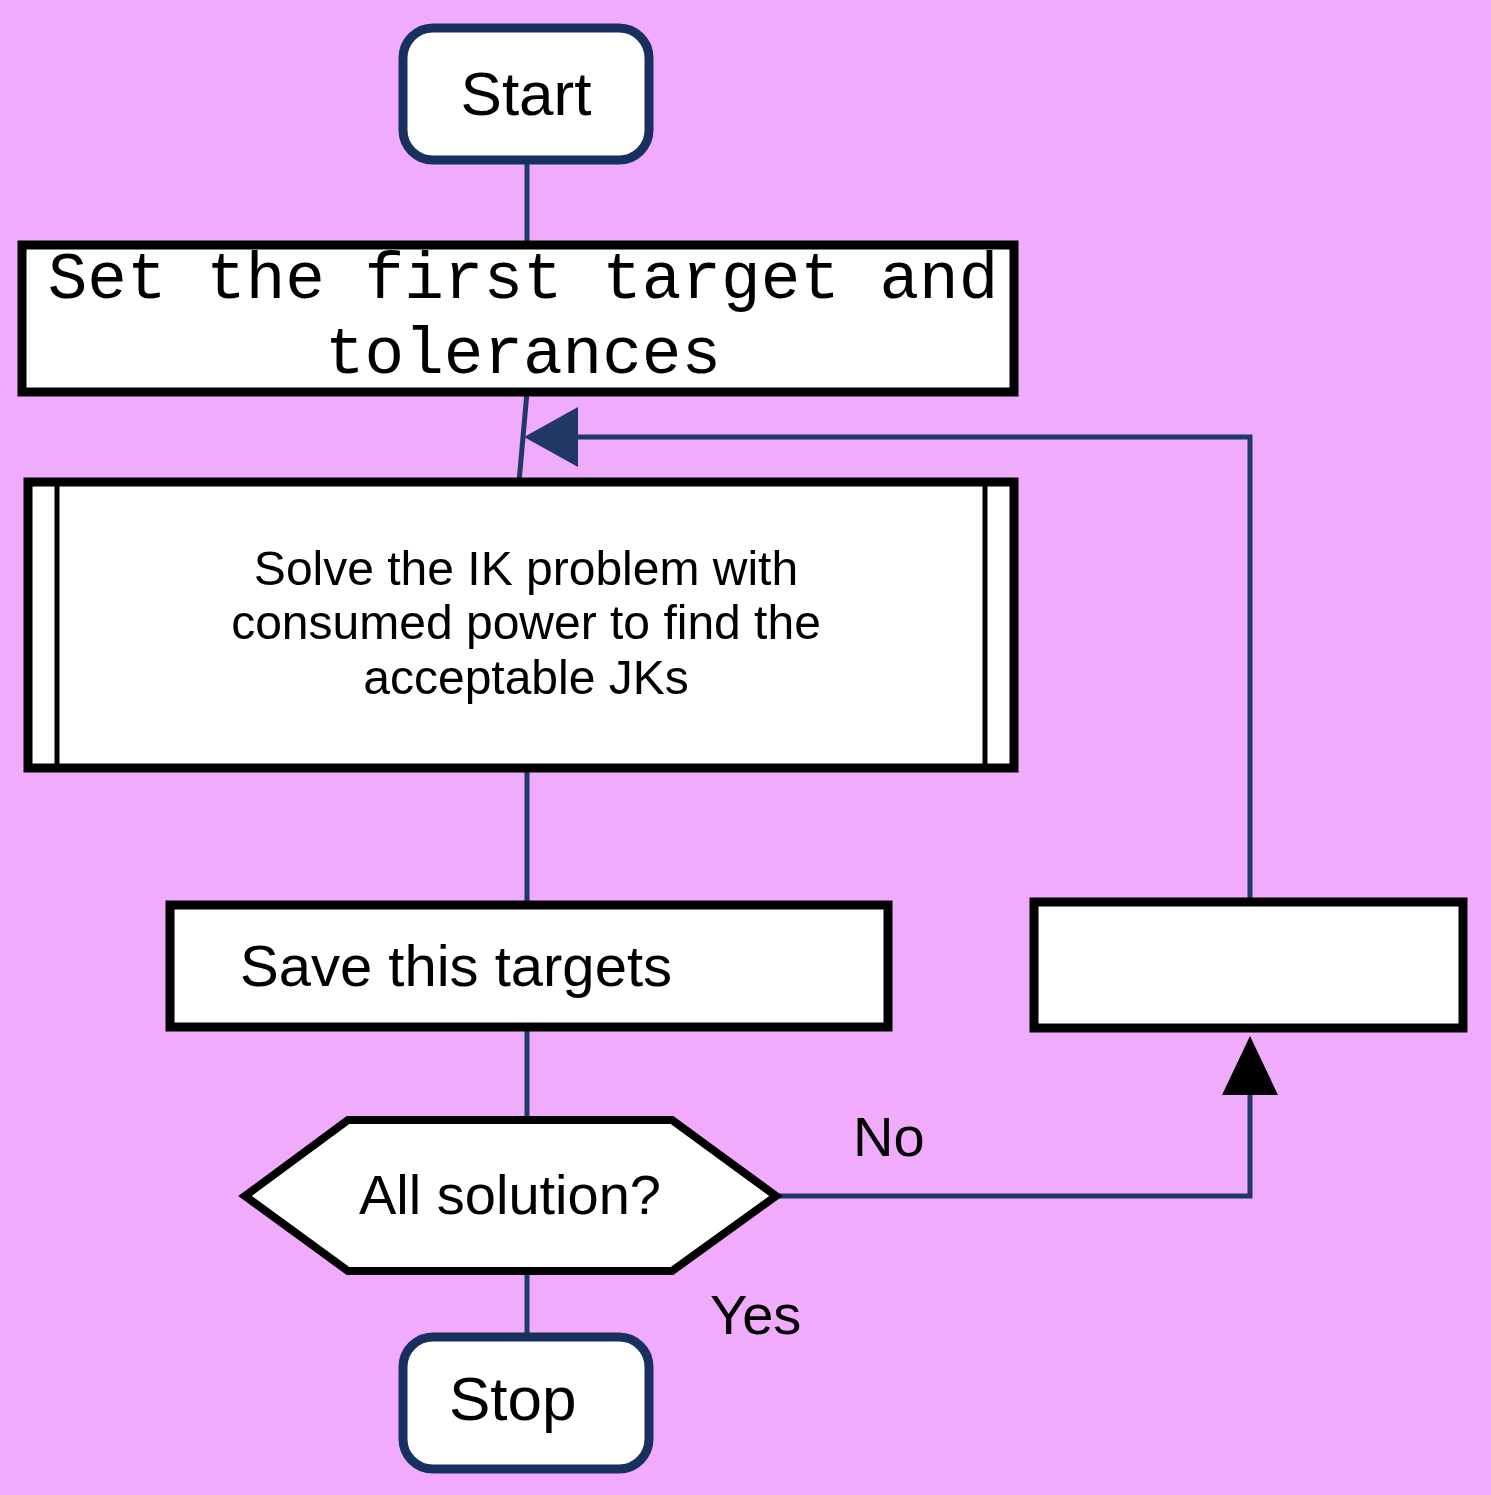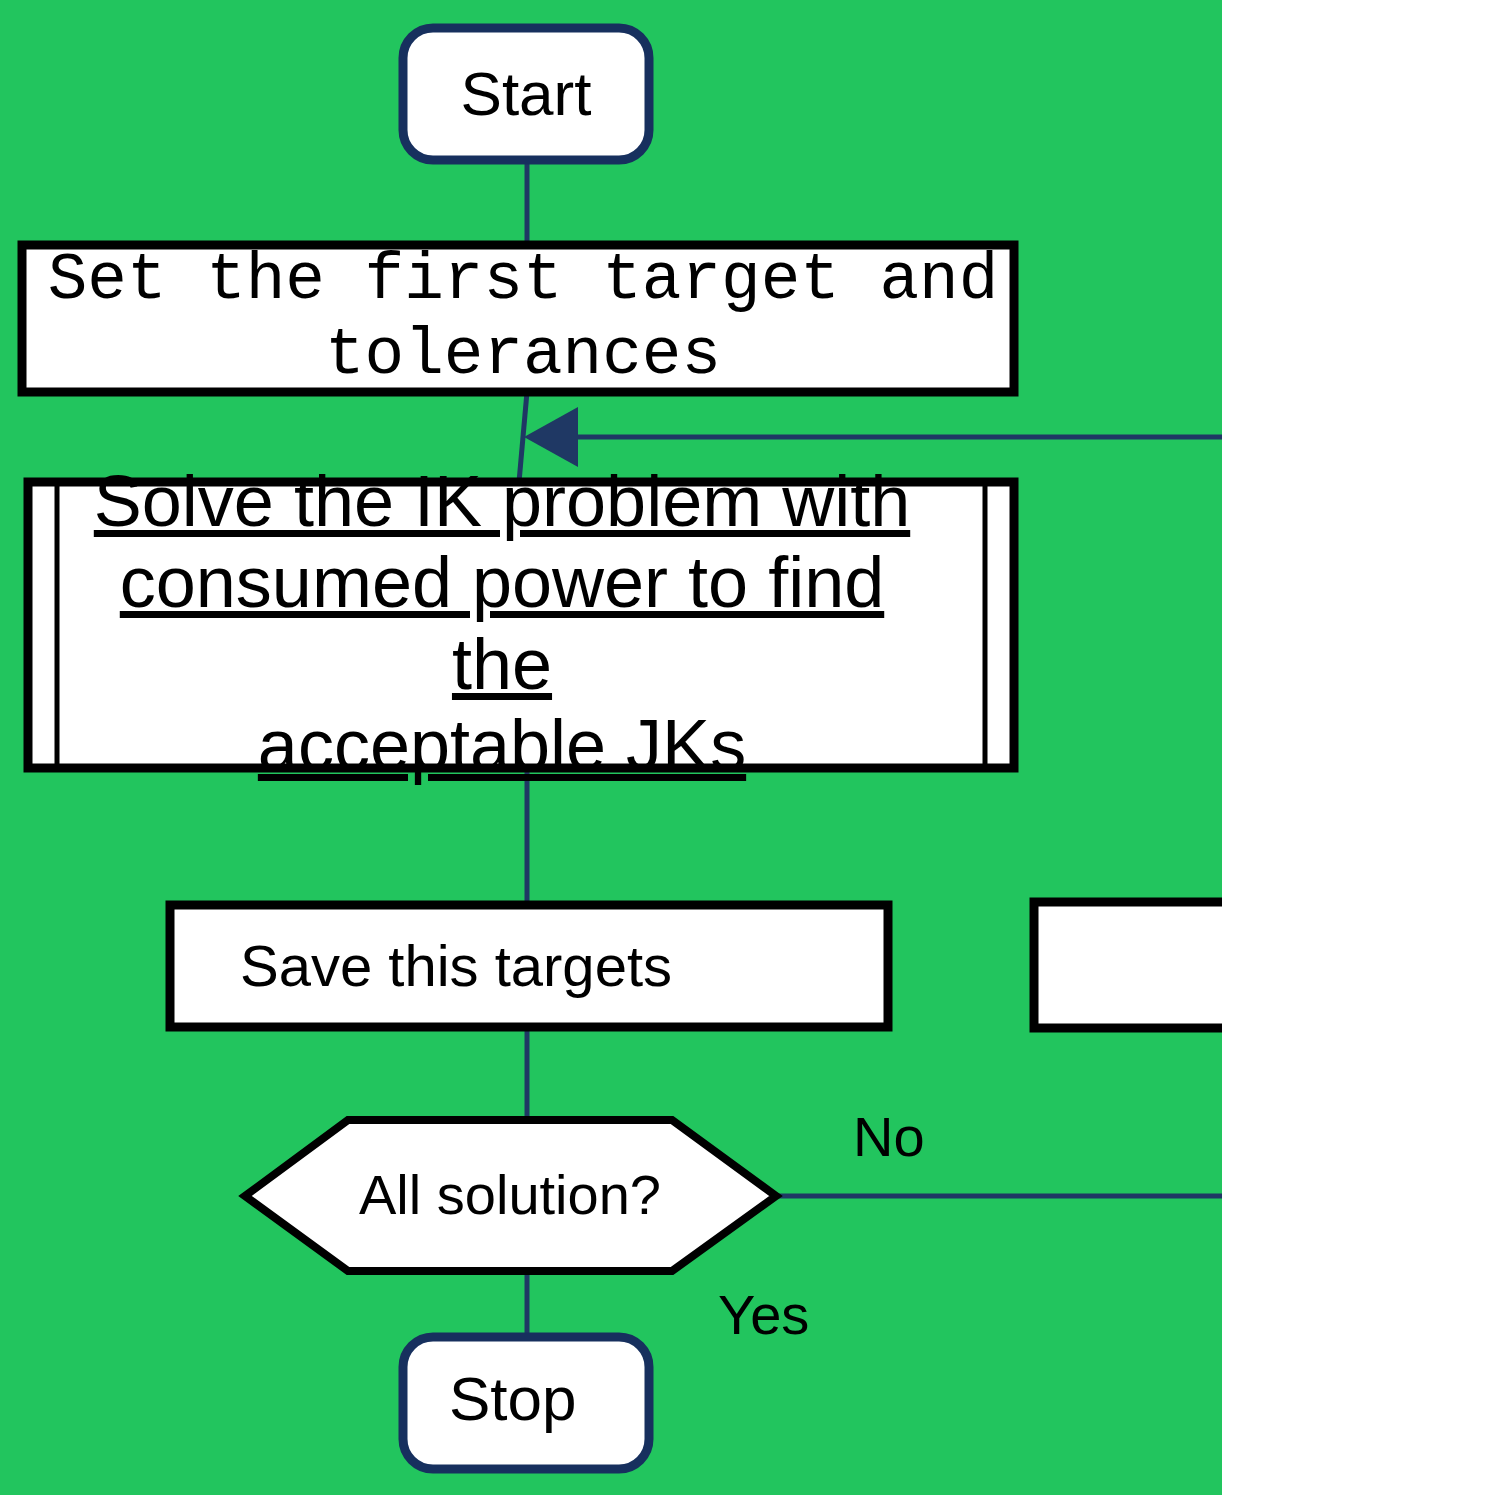--- a/index.html
+++ b/index.html
@@ -6,23 +6,23 @@
   html, body {
     margin: 0;
     padding: 0;
     background: #ffffff;
   }
   body {
     font-family: "Liberation Sans", sans-serif;
   }
   #canvas {
     position: relative;
-    width: 1222px;
+    width: 1491px;
     height: 1495px;
-    background: #22c55e;
+    background: #f0abfc;
     overflow: hidden;
   }
   #flow-svg {
     position: absolute;
     left: 0;
     top: 0;
     width: 1491px;
     height: 1495px;
   }
   .node-label {
@@ -44,30 +44,30 @@
     white-space: nowrap;
     pointer-events: none;
   }
   
   #start-label   { left: 403px; top: 28px;  width: 246px; height: 132px; font-size: 62px; }
   #stop-label    { left: 403px; top: 1333px;width: 246px; height: 132px; font-size: 62px;
                    justify-content: flex-start; padding-left: 46px; box-sizing: border-box; }
   
   #set-target-label { left: 22px;  top: 245px; width: 992px; height: 147px; font-size: 66px;
                       justify-content: flex-start; padding-left: 10px; box-sizing: border-box; font-family: Liberation Mono, monospace; }
-  #solve-ik-label   { left: 62px;  top: 482px; width: 880px; height: 283px; font-size: 72px; text-decoration: underline; }
+  #solve-ik-label   { left: 86px;  top: 482px; width: 880px; height: 283px; font-size: 48px; }
   #save-label       { left: 170px; top: 905px; width: 718px; height: 122px; font-size: 58px;
                       justify-content: flex-start; padding-left: 70px; box-sizing: border-box; }
   #next-target-label{ left: 1034px;top: 902px; width: 429px; height: 126px; font-size: 58px;
                       justify-content: flex-start; padding-left: 52px; box-sizing: border-box; }
   
   #decision-label   { left: 255px; top: 1120px;width: 510px; height: 150px; font-size: 56px; }
   
   #no-label  { left: 853px; top: 1104px; font-size: 56px; }
-  #yes-label { left: 710px; top: 1282px; font-size: 56px; margin-left: 8px; }
+  #yes-label { left: 710px; top: 1282px; font-size: 56px; }
 </style>
 </head>
 <body>
 
 <div id="canvas">
 
   <svg id="flow-svg" viewBox="0 0 1491 1495">
 
     <g>
 

